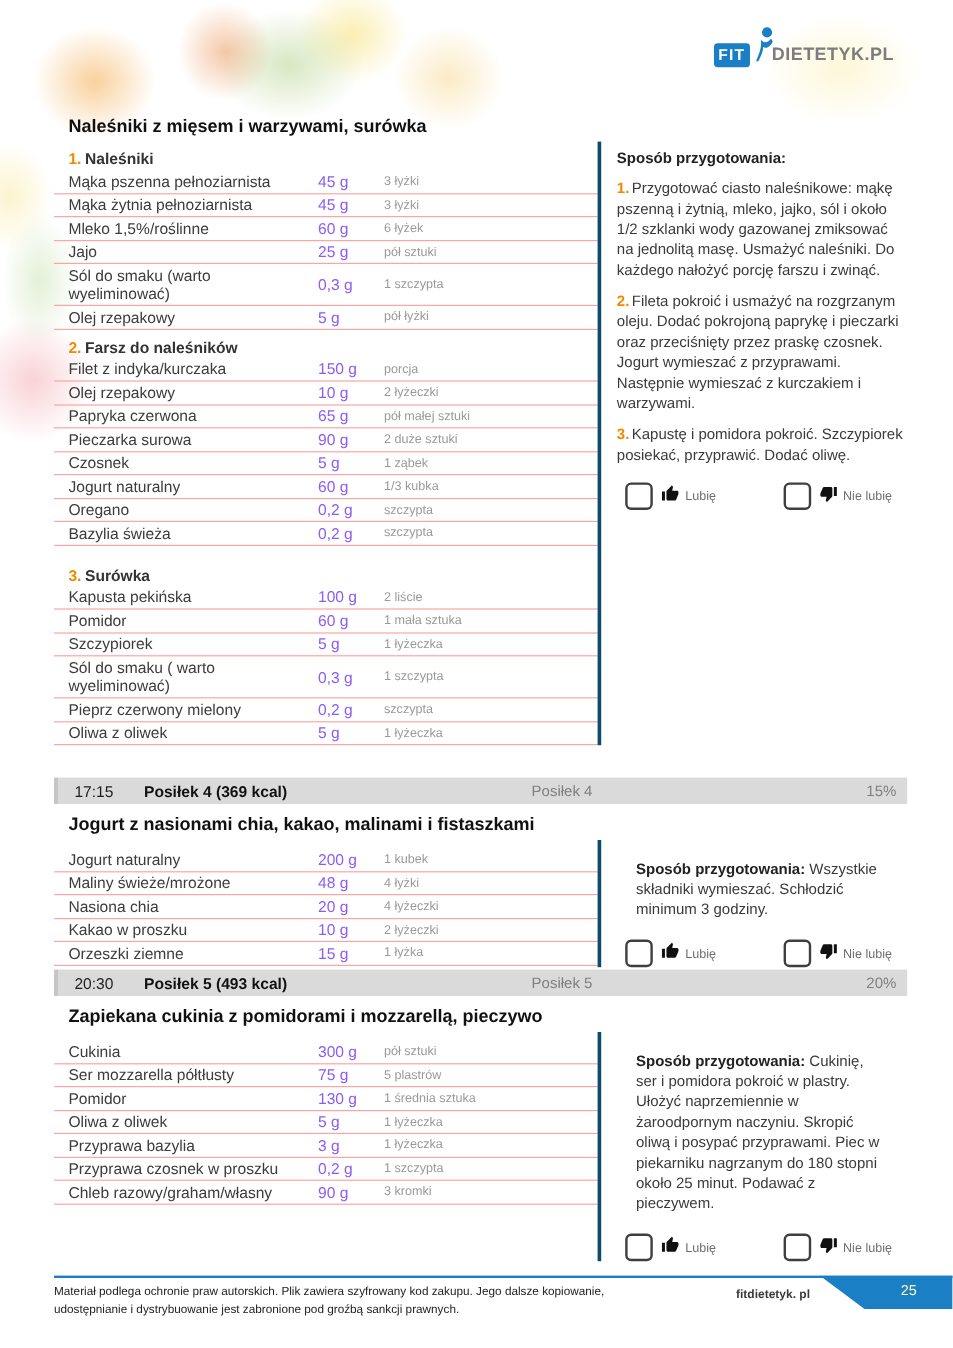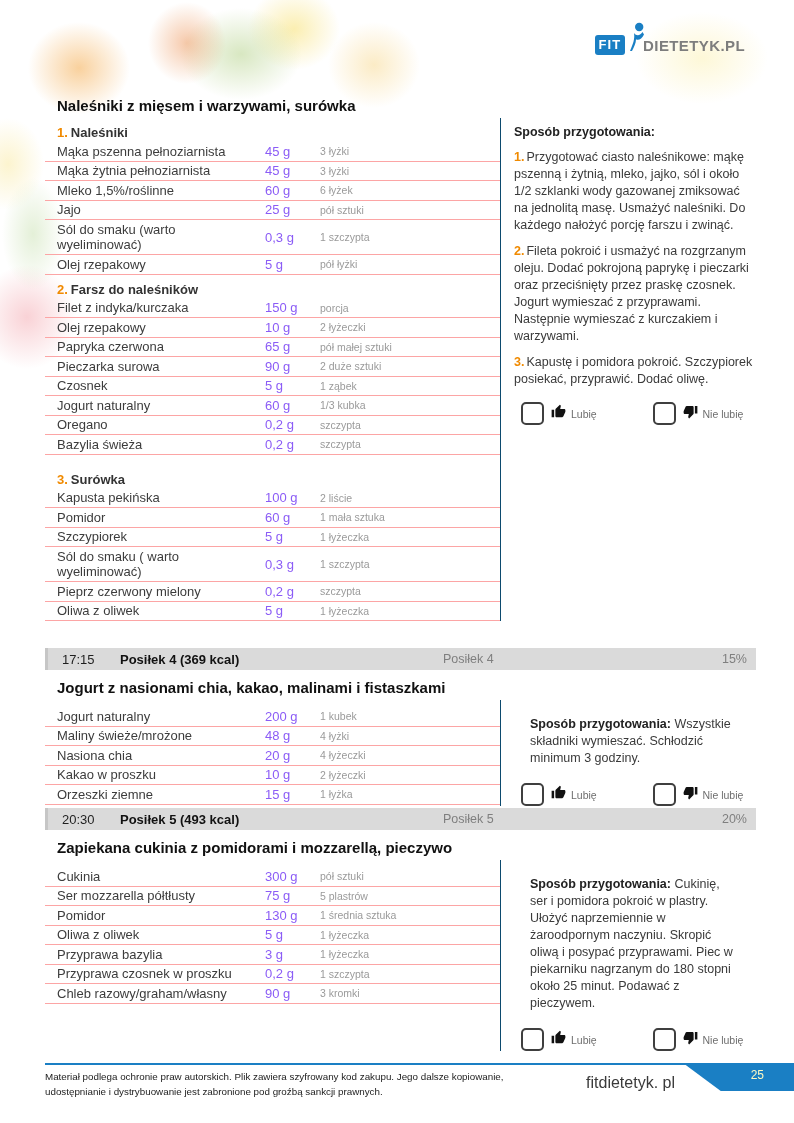--- a/index.html
+++ b/index.html
@@ -34,21 +34,21 @@
   .meal-bar{height:22px;background:linear-gradient(90deg,#c6c6c6 0,#c6c6c6 3px,#dadada 3px);
     display:flex;align-items:center;position:relative;}
   .meal-time{margin-left:17px;width:58px;font-size:13px;color:#1f1f1f;}
   .meal-title{font-size:13px;font-weight:bold;color:#111;}
   .meal-label{position:absolute;left:398px;font-size:12.5px;color:#7f7f7f;}
   .meal-percent{position:absolute;right:9px;font-size:12.5px;color:#7f7f7f;}
   .recipe-title{font-size:15px;font-weight:bold;color:#111;margin:9px 0 4px 12px;}
 
   .cols{display:flex;align-items:stretch;}
   .col-left{width:455px;}
-  .col-right{width:242px;border-left:1px solid #0c4a6e;padding-left:13px;}
+  .col-right{width:242px;border-left:3px solid #0c4a6e;padding-left:13px;}
 
   .sec-header{font-size:13px;font-weight:bold;color:#333;margin:7px 0 2px 12px;}
   .sec-num{color:#f08a00;margin-right:3px;}
   .ing-row{display:flex;align-items:center;border-bottom:1px solid #fca5a5;padding:1.5px 0 1.5px 12px;}
   .ing-name{width:191px;font-size:13px;line-height:15.5px;color:#3c3c3c;}
   .ing-amount{width:55px;font-size:13px;color:#8b5cf6;margin-left:17px;}
   .ing-measure{flex:1;font-size:10.5px;color:#9a9a9a;}
 
   .prep{margin-top:7px;}
   .prep-heading{font-size:12.5px;font-weight:bold;color:#222;margin:0 0 10px 0;}
@@ -60,21 +60,21 @@
   .likes{display:flex;align-items:center;margin-top:14px;padding-left:7px;gap:28px;}
   .like-group{display:flex;align-items:center;width:112px;}
   .chk{width:19px;height:19px;border:2px solid #3f3f3f;border-radius:5px;background:#fff;
     flex:none;cursor:pointer;}
   .thumb{margin:0 0 0 7px;flex:none;}
   .like-label{font-size:10.5px;color:#6e6e6e;margin-left:5px;white-space:nowrap;}
 
   
   .footer-line{position:absolute;left:45px;right:0;top:1063px;height:2px;background:#1a7fc4;}
   .copyright{position:absolute;left:45px;top:1070px;width:480px;font-size:9.8px;line-height:14.5px;color:#222;}
-  .footer-site{position:absolute;right:119px;top:1074px;font-size:16px;color:#3a3a3a;}
+  .footer-site{position:absolute;right:119px;top:1074px;font-size:10px;color:#3a3a3a;font-weight:bold;}
   .ribbon{position:absolute;right:0;top:1063px;width:111px;height:28px;background:#1a7fc4;
     clip-path:polygon(0 0,100% 0,100% 100%,34% 100%);}
   .ribbon-num{position:absolute;left:34%;right:0;top:5px;text-align:center;color:#fef9c3;font-size:12px;}
 </style>
 </head>
 <body>
 
 <div class="page">
   <div class="bg-fruits"></div>
 

